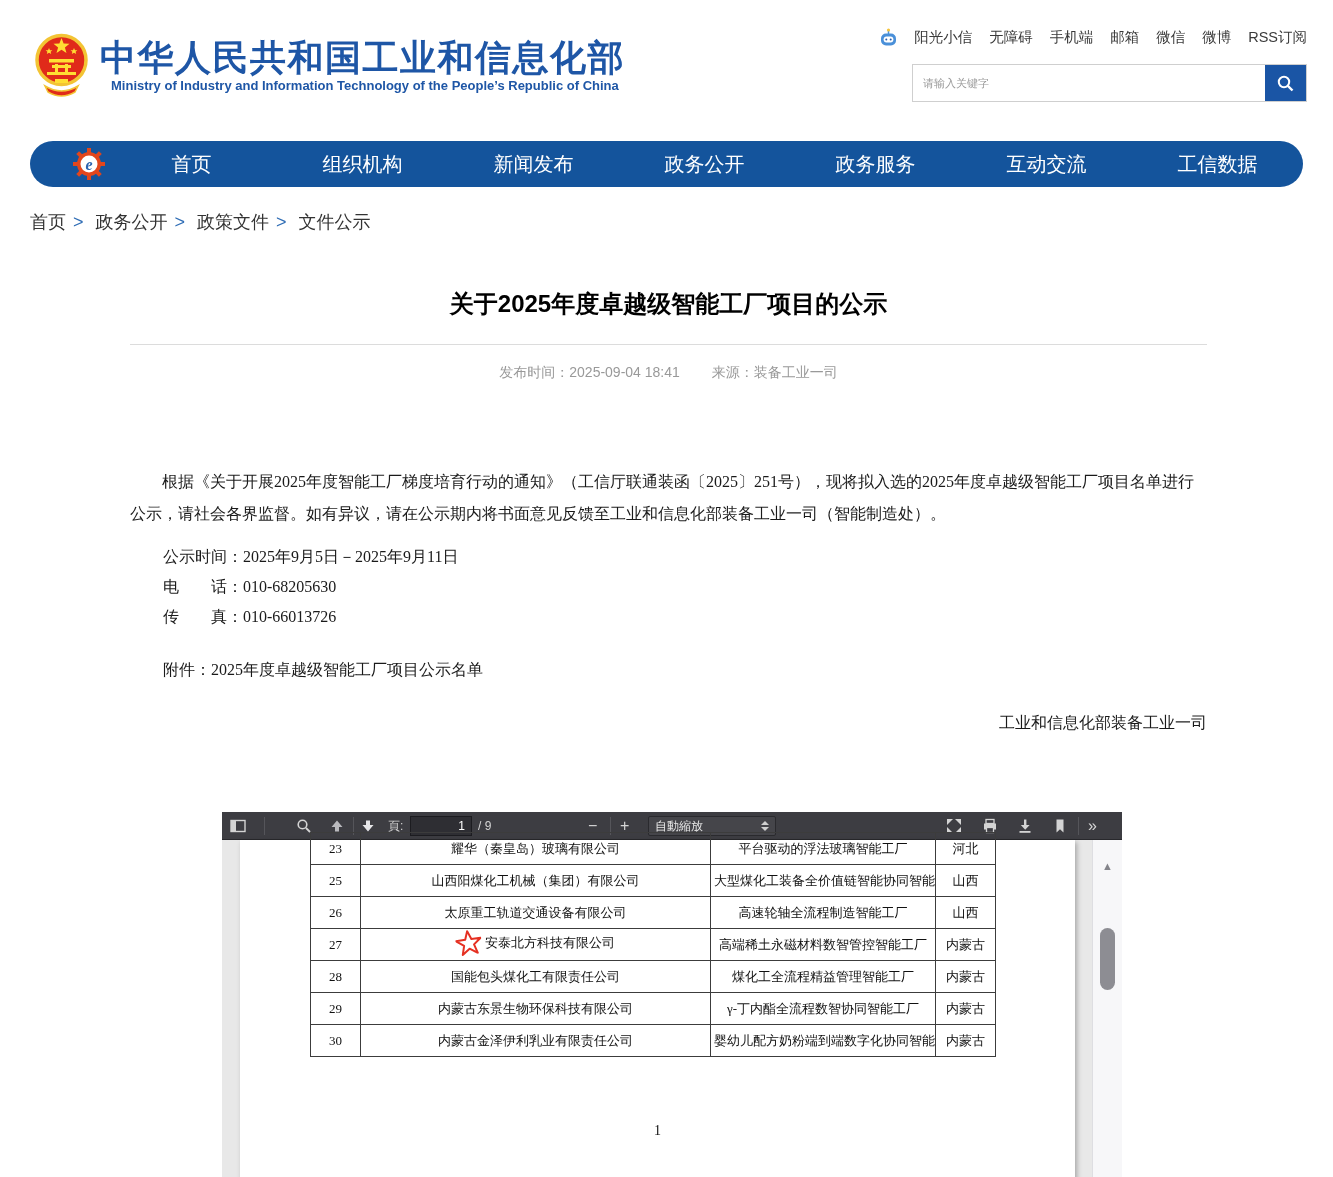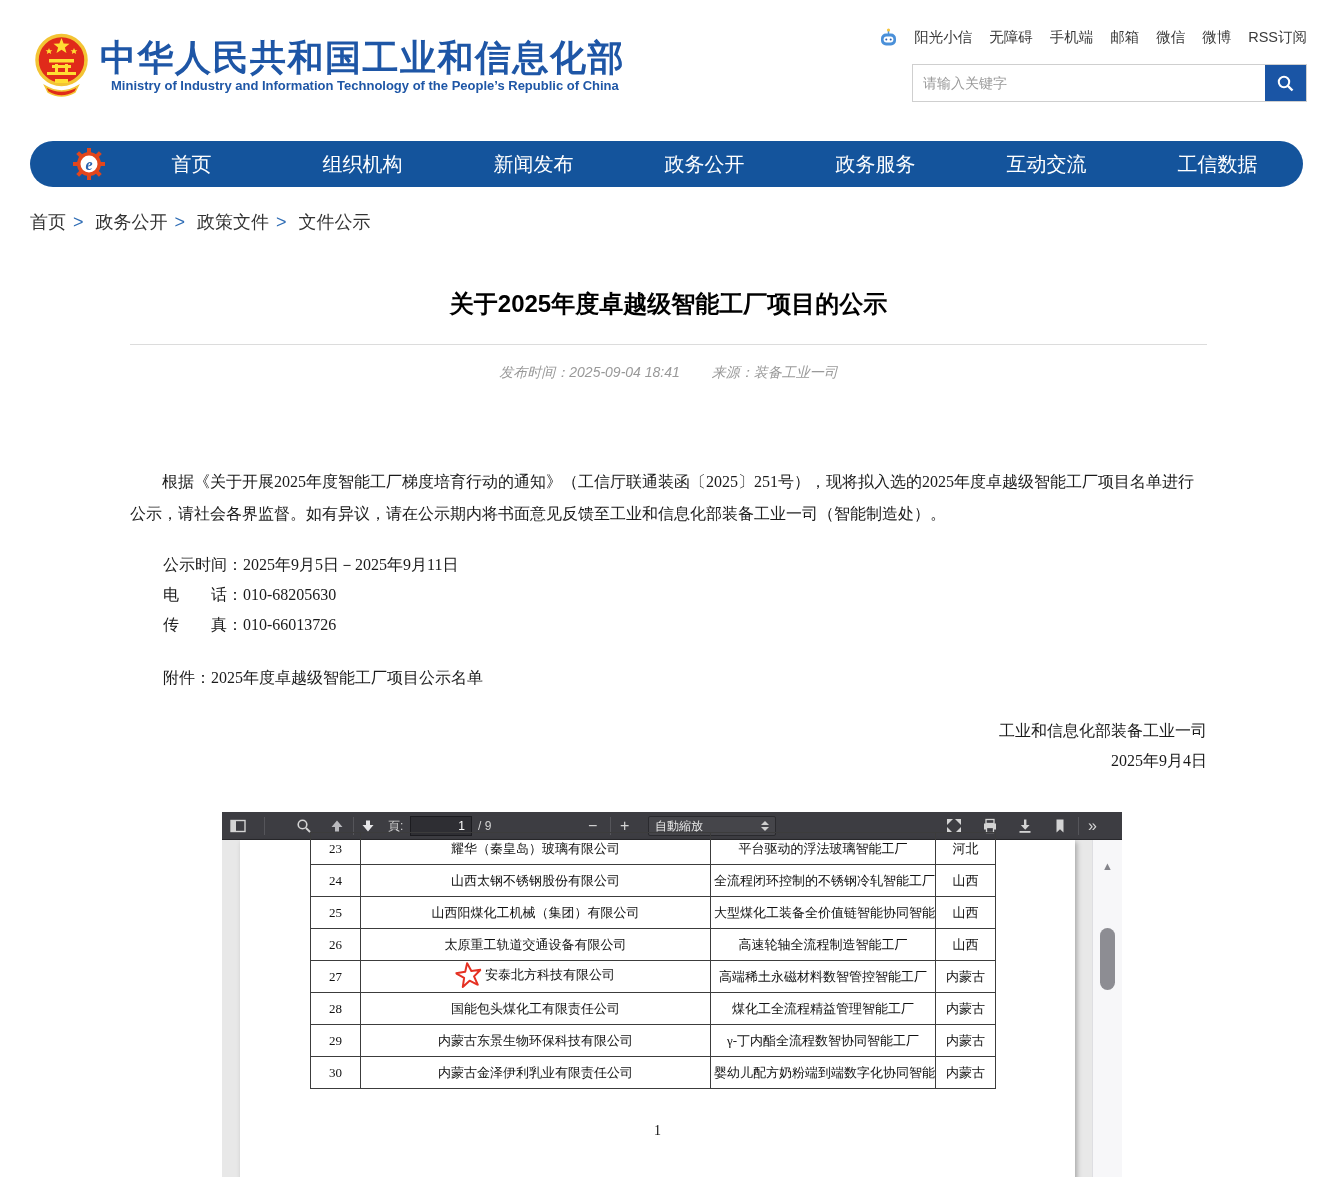--- a/index.html
+++ b/index.html
@@ -14,21 +14,21 @@
   .emblem { position:absolute; left:35px; top:30px; width:53px; height:73px; }
   .site-title { position:absolute; left:100px; top:34px; font-size:36px; font-weight:bold;
     color:#1e56a6; letter-spacing:1.5px; white-space:nowrap; }
   .site-sub { position:absolute; left:111px; top:78px; font-size:13px; font-weight:600; color:#1e56a6; }
   .top-links { position:absolute; top:28px; right:26px; display:flex; align-items:flex-start; gap:17px;
     font-size:14.5px; color:#3a3a3a; }
   .top-links a { color:#3a3a3a; }
   .robot-icon { width:17px; height:19px; display:inline-block; }
   .search-bar { position:absolute; left:912px; top:64px; width:395px; height:38px;
     border:1px solid #cfcfcf; display:flex; background:#fff; }
-  .search-input { flex:1; border:none; outline:none; padding:0 10px; font-size:14px; color:#333;
+  .search-input { flex:1; border:none; outline:none; padding:0 10px; font-size:11px; color:#333;
     font-family:"Liberation Sans",sans-serif; }
   .search-input::placeholder { color:#9a9a9a; }
   .search-btn { width:41px; background:#1a55a5; border:none; display:flex; align-items:center;
     justify-content:center; cursor:pointer; }
 
   
   .nav { position:absolute; left:30px; top:141px; width:1273px; height:46px; background:#14549c;
     border-radius:23px; display:flex; align-items:center; }
   .nav-icon { margin-left:42px; width:34px; height:34px; flex:none; }
   .nav-items { flex:1; display:flex; align-items:center; }
@@ -39,24 +39,24 @@
   .breadcrumb a { color:#333; }
   .crumb-sep { color:#2f6db5; margin:0 7px; }
   .breadcrumb > .crumb-sep:last-child { display:none; }
 
   
   .article { position:absolute; left:130px; top:280px; width:1077px;
     font-family:"Liberation Serif","DejaVu Serif",serif; color:#1a1a1a; }
   .article-title { text-align:center; font-size:24px; font-weight:bold; color:#000;
     padding:8px 0 24px; border-bottom:1px solid #dcdcdc; font-family:"Liberation Sans",sans-serif; }
   .article-meta { text-align:center; margin-top:19px; font-size:14px; color:#999;
-    font-family:"Liberation Sans",sans-serif;font-style:italic; }
+    font-family:"Liberation Sans",sans-serif; }
   .article-meta span + span { margin-left:28px; }
   .article-body { margin-top:84px; font-size:16px; line-height:32px; text-indent:2em; }
-  .info-block { margin-top:20px; padding-left:33px; font-size:16px; line-height:30px; }
+  .info-block { margin-top:12px; padding-left:33px; font-size:16px; line-height:30px; }
   .attachment { margin-top:28px; padding-left:33px; font-size:16px; }
   .signature { margin-top:27px; text-align:right; font-size:16px; line-height:30px; }
 
   
   .pdf-viewer { position:absolute; left:222px; top:812px; width:900px; height:365px;
     background:#e8e8e8; overflow:hidden; }
   .pdf-toolbar { position:absolute; left:0; top:0; right:0; height:28px; background:#3d3d42;
     border-bottom:1px solid #28282c; color:#d4d4d4; font-size:12px; }
   .tb { position:absolute; top:0; height:28px; display:flex; align-items:center; color:#d4d4d4; }
   .tb-btn { cursor:pointer; }
@@ -190,21 +190,20 @@
   <div class="article-body">根据《关于开展2025年度智能工厂梯度培育行动的通知》（工信厅联通装函〔2025〕251号），现将拟入选的2025年度卓越级智能工厂项目名单进行公示，请社会各界监督。如有异议，请在公示期内将书面意见反馈至工业和信息化部装备工业一司（智能制造处）。</div>
   <div class="info-block">
 
   <div>公示时间：2025年9月5日－2025年9月11日</div>
       <div>电　　话：010-68205630</div>
       <div>传　　真：010-66013726</div>
     </div>
   <div class="attachment">附件：2025年度卓越级智能工厂项目公示名单</div>
   <div class="signature">
     <div>工业和信息化部装备工业一司</div>
-    <div>2025年9月4日</div>
   </div>
 </div>
 
 <div class="pdf-viewer">
   <div class="pdf-toolbar">
     <span class="tb tb-btn" style="left:8px">
       <svg width="16" height="16" viewBox="0 0 16 16">
         <rect x="1" y="2.5" width="14" height="11" fill="none" stroke="#d4d4d4" stroke-width="1.4"></rect>
         <rect x="1" y="2.5" width="5" height="11" fill="#d4d4d4"></rect>
       </svg>
@@ -285,26 +284,20 @@
           </colgroup>
         <tbody>
 
             <tr>
               <td>23</td>
               <td><span>耀华（秦皇岛）玻璃有限公司</span></td>
               <td>平台驱动的浮法玻璃智能工厂</td>
               <td>河北</td>
             </tr>
 
-            <tr>
-              <td>24</td>
-              <td><span>山西太钢不锈钢股份有限公司</span></td>
-              <td>全流程闭环控制的不锈钢冷轧智能工厂</td>
-              <td>山西</td>
-            </tr>
 
             <tr>
               <td>25</td>
               <td><span>山西阳煤化工机械（集团）有限公司</span></td>
               <td>大型煤化工装备全价值链智能协同智能工厂</td>
               <td>山西</td>
             </tr>
 
             <tr>
               <td>26</td>

